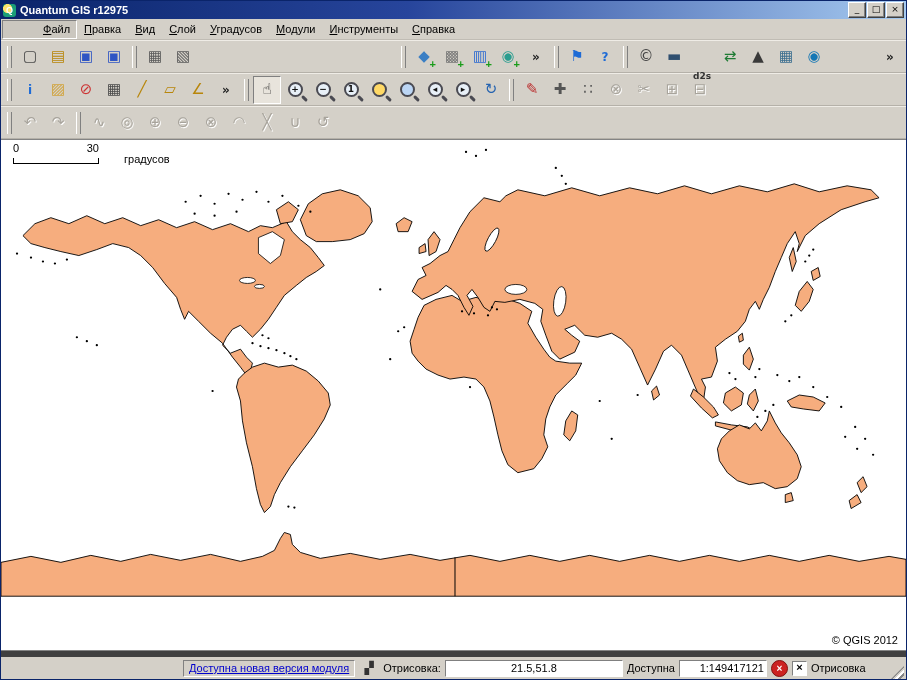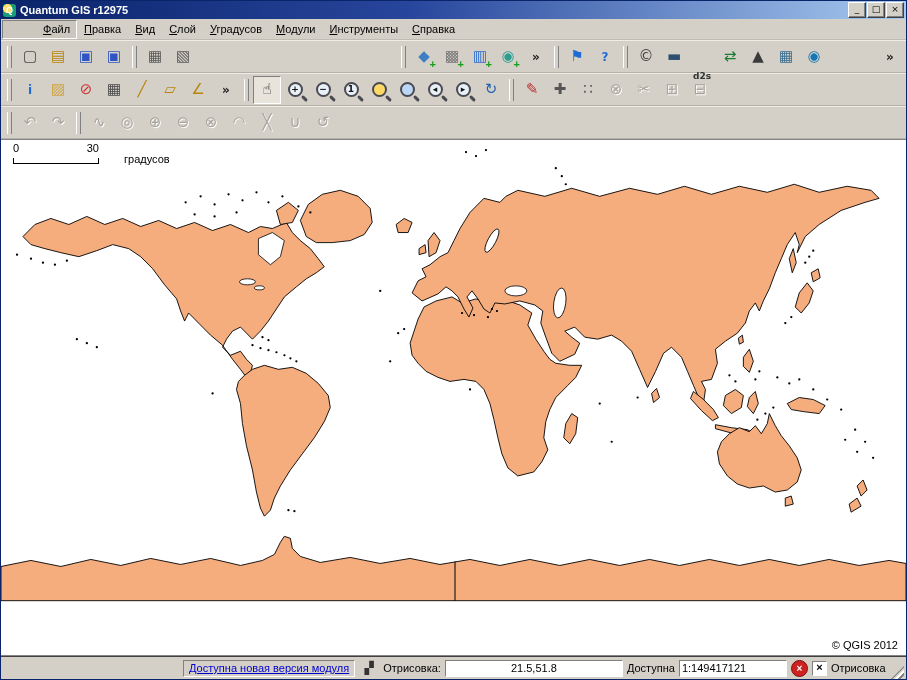--- a/index.html
+++ b/index.html
@@ -52,31 +52,31 @@
   .water path,.water ellipse{fill:#fff;stroke:var(--outline,#000);stroke-width:0.8;}
   .dots{stroke:var(--outline,#000);stroke-width:2.2;stroke-linecap:round;fill:none;}
   .seam{stroke:var(--outline,#000);stroke-width:1;}
   .scalebar{position:absolute;left:12px;top:3px;color:#000;}
   .sb-nums{display:flex;justify-content:space-between;width:86px;font-size:11px;line-height:11px;}
   .sb-row{display:flex;align-items:flex-end;}
   .sb-bracket{width:84px;height:5px;border:1px solid #000;border-top:none;}
   .sb-units{margin-left:25px;font-size:11px;line-height:10px;}
   .copyright{position:absolute;right:8px;bottom:4px;font-size:11px;color:#000;}
   
-  .statusbar{flex:0 0 22px;height:22px;display:flex;align-items:center;gap:4px;padding:0 2px;background:#d4d0c8;border-top:1px solid #404040;}
+  .statusbar{flex:0 0 22px;height:22px;display:flex;align-items:center;gap:4px;padding:0 2px;background:#d4d0c8;border-top:6px solid #404040;}
   .sb-spacer{width:176px;height:17px;flex:0 0 auto;}
   .sunken{border:1px solid;border-color:#808080 #fff #fff #808080;height:17px;box-sizing:border-box;
     display:flex;align-items:center;padding:0 5px;background:#d4d0c8;}
   .link{color:#0000cc;text-decoration:underline;white-space:nowrap;}
   .sb-icon-btn{width:20px;height:18px;display:flex;align-items:center;justify-content:center;
     font-family:"DejaVu Sans",sans-serif;font-size:12px;color:#333;}
   .sb-label{white-space:nowrap;}
   .coord-input{width:178px;height:17px;box-sizing:border-box;border:1px solid;border-color:#808080 #fff #fff #808080;
     background:#fff;text-align:center;font-family:"Liberation Sans",sans-serif;font-size:11px;padding:0 2px;}
-  .scale-input{width:108px;text-align:left;}
+  .scale-input{width:88px;text-align:right;}
   .stop-btn{width:15px;height:15px;border-radius:50%;background:#cc2222;color:#fff;font-weight:bold;font-size:10px;
     display:flex;align-items:center;justify-content:center;flex:0 0 15px;border:1px solid #801010;}
   .cbx{width:13px;height:13px;background:#fff;border:1px solid;border-color:#808080 #fff #fff #808080;
     font-size:11px;line-height:11px;text-align:center;font-weight:bold;color:#000;flex:0 0 13px;}
   .grip{width:13px;height:13px;margin-left:auto;align-self:flex-end;
     clip-path:polygon(100% 0,100% 100%,0 100%);
     background:repeating-linear-gradient(135deg,#fff 0 2px,#848484 2px 4px,#d4d0c8 4px 6px);}
 </style>
 </head>
 <body>

